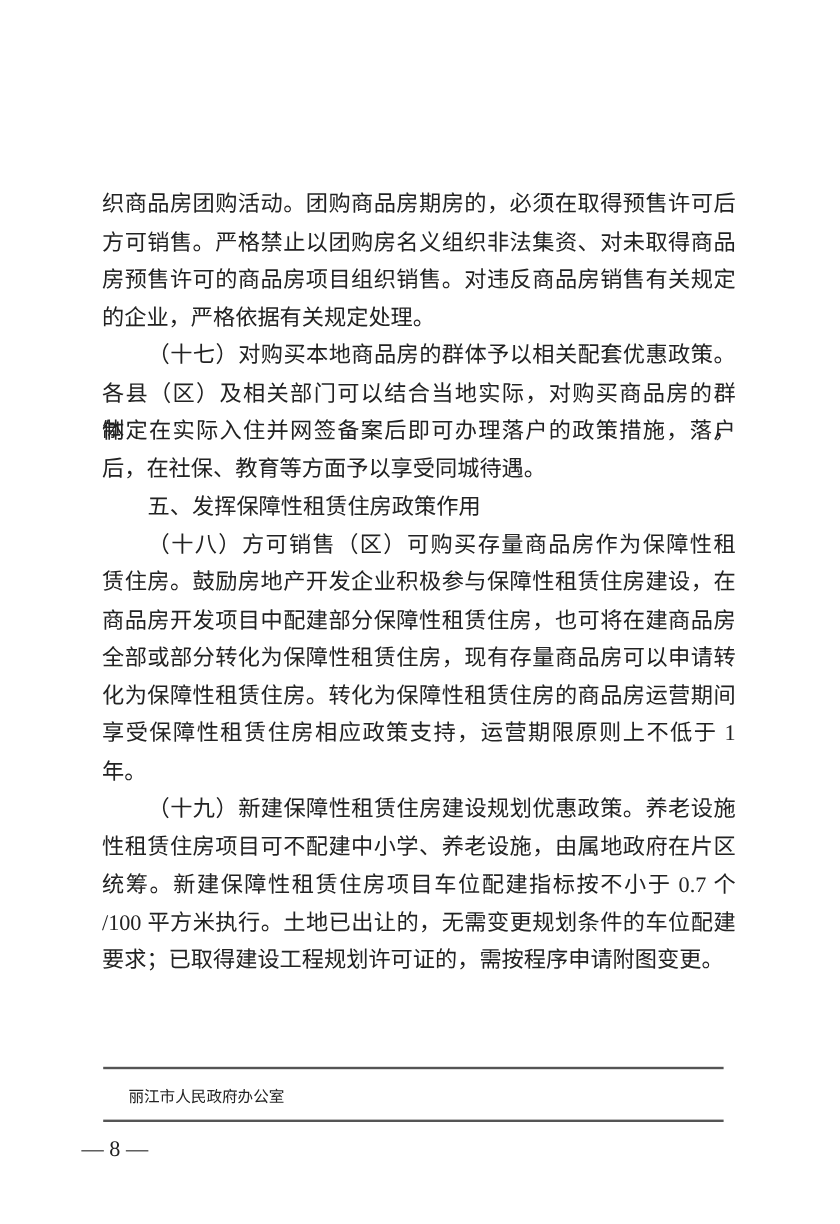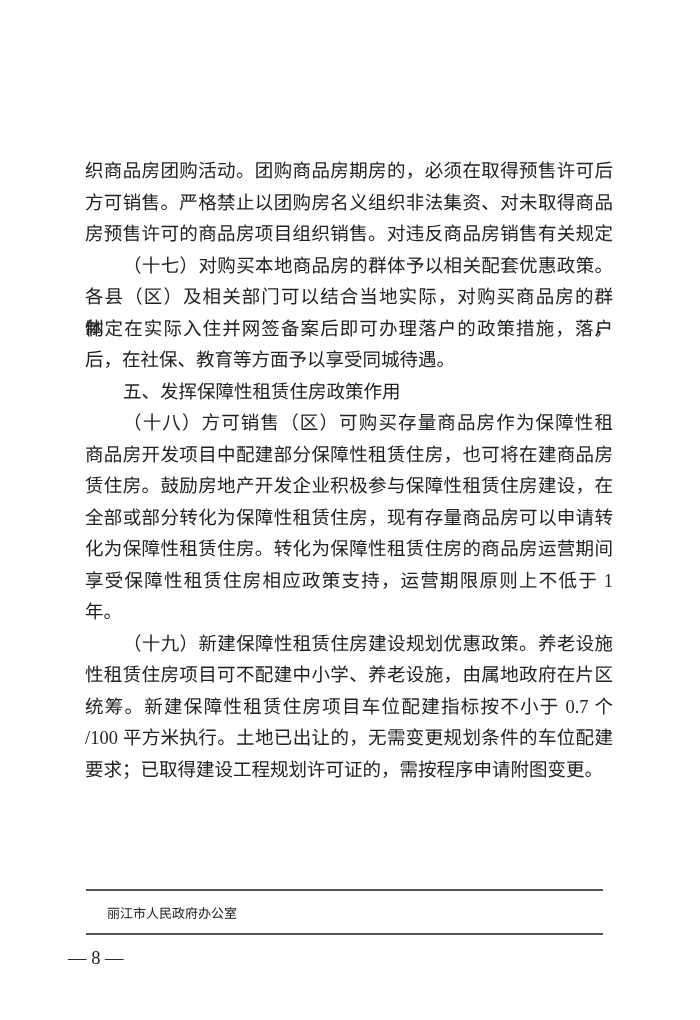--- a/index.html
+++ b/index.html
@@ -64,28 +64,29 @@
 </style>
 </head>
 <body>
 
 <div class="page">
 
   <div class="doc-body">
     <div class="line">织商品房团购活动。团购商品房期房的，必须在取得预售许可后</div>
     <div class="line">方可销售。严格禁止以团购房名义组织非法集资、对未取得商品</div>
     <div class="line">房预售许可的商品房项目组织销售。对违反商品房销售有关规定</div>
+    <div class="line last">的企业，严格依据有关规定处理。</div>
     <div class="line indent">（十七）对购买本地商品房的群体予以相关配套优惠政策。</div>
     <div class="line">各县（区）及相关部门可以结合当地实际，对购买商品房的群体，</div>
     <div class="line">制定在实际入住并网签备案后即可办理落户的政策措施，落户</div>
     <div class="line last">后，在社保、教育等方面予以享受同城待遇。</div>
     <div class="line indent last">五、发挥保障性租赁住房政策作用</div>
     <div class="line indent">（十八）方可销售（区）可购买存量商品房作为保障性租</div>
+    <div class="line">赁住房。鼓励房地产开发企业积极参与保障性租赁住房建设，在</div>
     <div class="line">商品房开发项目中配建部分保障性租赁住房，也可将在建商品房</div>
-    <div class="line">赁住房。鼓励房地产开发企业积极参与保障性租赁住房建设，在</div>
     <div class="line">全部或部分转化为保障性租赁住房，现有存量商品房可以申请转</div>
     <div class="line">化为保障性租赁住房。转化为保障性租赁住房的商品房运营期间</div>
     <div class="line">享受保障性租赁住房相应政策支持，运营期限原则上不低于 1</div>
     <div class="line last">年。</div>
     <div class="line indent">（十九）新建保障性租赁住房建设规划优惠政策。养老设施</div>
     <div class="line">性租赁住房项目可不配建中小学、养老设施，由属地政府在片区</div>
     <div class="line">统筹。新建保障性租赁住房项目车位配建指标按不小于 0.7 个</div>
     <div class="line">/100 平方米执行。土地已出让的，无需变更规划条件的车位配建</div>
     <div class="line last">要求；已取得建设工程规划许可证的，需按程序申请附图变更。</div>
   </div>

